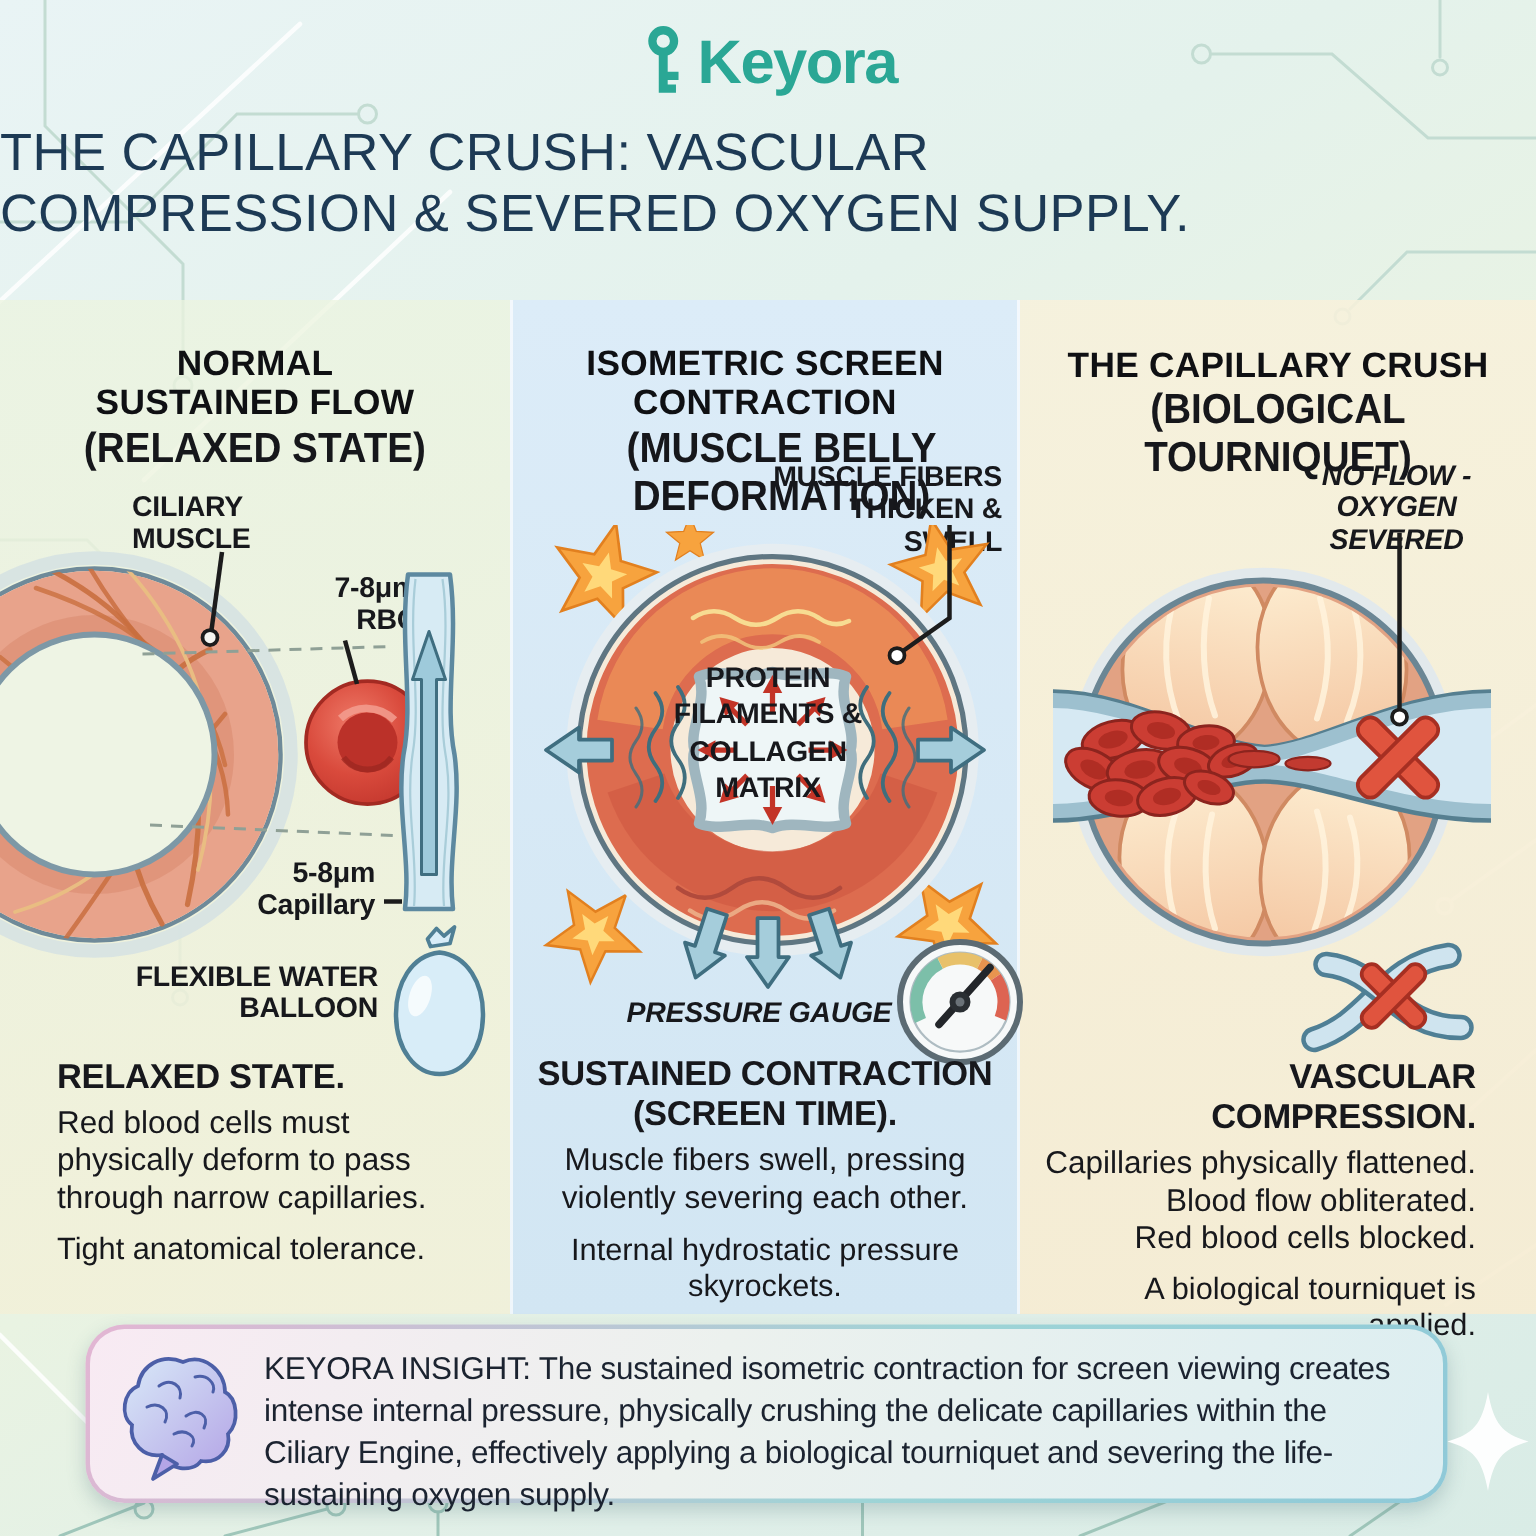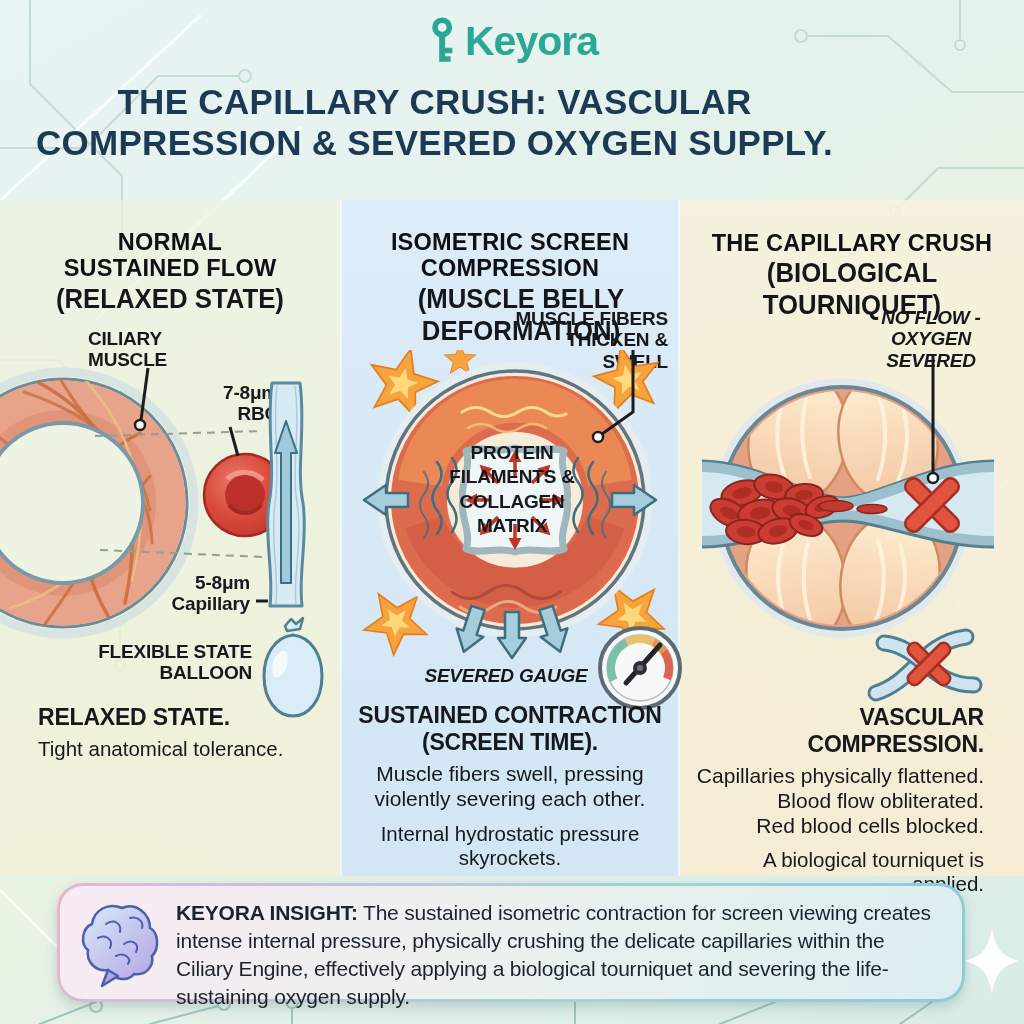--- a/index.html
+++ b/index.html
@@ -10,40 +10,40 @@
   }
   .abs{position:absolute;}
   .pre{white-space:pre-line;}
   .bg-circuits{left:0;top:0;width:1024px;height:1024px;}
   .colbg{top:200px;height:676px;}
   .colbg.c1{left:0;width:340px;background:linear-gradient(180deg,rgba(236,244,223,.75),rgba(242,240,216,.85));}
   .colbg.c2{left:340px;width:340px;background:linear-gradient(180deg,#dcecf8,#d2e6f3);box-shadow:inset 2px 0 0 rgba(255,255,255,.65), inset -2px 0 0 rgba(255,255,255,.65);}
   .colbg.c3{left:680px;width:344px;background:linear-gradient(180deg,rgba(248,241,219,.85),rgba(247,236,210,.9));}
   .logo{top:14px;left:0;width:1024px;display:flex;justify-content:center;align-items:center;gap:5px;}
   .logo-text{font-size:41px;font-weight:800;color:#2aa795;letter-spacing:-1px;}
-  .title{top:82px;left:0;width:869px;text-align:center;font-size:35px;line-height:1.16;font-weight:700;color:#1d3a55;letter-spacing:.3px;margin:0;}
+  .title{top:82px;left:0;width:869px;font-size:35px;line-height:1.16;font-weight:400;color:#1d3a55;letter-spacing:.3px;margin:0;}
   .colhead{font-size:23.5px;font-weight:800;line-height:1.12;text-align:center;color:#0f1013;letter-spacing:.2px;}
   .colsub{font-size:28px;font-weight:700;text-align:center;color:#16171b;}
   .cond{display:inline-block;transform:scaleX(.92);transform-origin:50% 50%;}
   .lbl{font-size:19px;font-weight:800;line-height:1.12;letter-spacing:-.2px;}
   .lbl.r{text-align:right;}
   .lbl.c{text-align:center;font-style:italic;}
   .footer h3{margin:0 0 6px 0;font-size:23px;font-weight:800;letter-spacing:-.2px;}
   .footer p{margin:0 0 10px 0;font-size:21px;font-weight:500;line-height:1.18;}
   .footer .note{margin:0;font-size:20.5px;font-weight:500;}
   .f1{left:38px;top:704px;width:286px;text-align:left;}
   .f2{left:348px;top:702px;width:324px;text-align:center;}
   .f3{left:694px;top:704px;width:290px;text-align:right;}
   .centerlbl{font-size:19px;font-weight:800;line-height:1.28;text-align:center;letter-spacing:-.2px;}
   .insight-outer{left:57px;top:883px;width:908px;height:119px;border-radius:26px;padding:3px;box-sizing:border-box;
     background:linear-gradient(120deg,#e3b5d3,#9ed4d6 60%,#8fc9d8);box-shadow:0 5px 12px rgba(70,110,120,.25);}
   .insight-inner{position:relative;width:100%;height:100%;border-radius:23px;
     background:linear-gradient(115deg,#f8eaf3 0%,#ecf1ee 45%,#dceef1 100%);}
   .insight-text{position:absolute;left:116px;top:13px;right:16px;font-size:21px;line-height:1.33;color:#1b2330;font-weight:500;letter-spacing:-.2px;}
-  .insight-text b{font-weight:700;margin-top:16px;}
+  .insight-text b{font-weight:400;margin-top:16px;}
 </style>
 </head>
 <body>
 
 <div class="canvas">
 
   <svg class="abs bg-circuits" viewBox="0 0 1024 1024" fill="none">
     <g stroke="#c3dcd2" stroke-width="2" stroke-linecap="round">
       <path d="M0,148 H86 L158,76 H238"></path>
         <circle cx="245" cy="76" r="6"></circle>
@@ -107,21 +107,21 @@
   <div class="abs colhead pre" style="left:10px;top:229px;width:320px;">NORMAL
 SUSTAINED FLOW</div>
   <div class="abs colsub" style="left:10px;top:283px;width:320px;text-align:center;"><span class="cond pre">(RELAXED STATE)</span></div>
 
   <div class="abs lbl pre" style="left:88px;top:328px;width:112px;">CILIARY
 MUSCLE</div>
   <div class="abs lbl r pre" style="left:186px;top:382px;width:92px;font-size:19px;">7-8μm
 RBC</div>
   <div class="abs lbl r pre" style="left:146px;top:572px;width:104px;font-size:19px;font-weight:600;">5-8μm
 Capillary</div>
-  <div class="abs lbl r pre" style="left:86px;top:641px;width:166px;">FLEXIBLE STATE
+  <div class="abs lbl r pre" style="left:86px;top:641px;width:166px;">FLEXIBLE WATER
 BALLOON</div>
 
   <svg class="abs" style="left:0;top:358px;" width="340" height="375" viewBox="0 0 340 375">
     <defs>
       <clipPath id="ringClip">
           <path clip-rule="evenodd" d="M63,21 a124,124 0 1 0 0.2,0 Z M63,65 a80,80 0 1 0 0.2,0 Z"></path>
         </clipPath>
       <radialGradient id="rbcG" cx="40%" cy="35%" r="75%">
         <stop offset="0%" stop-color="#ef7a68"></stop>
           <stop offset="55%" stop-color="#d94a3c"></stop>
@@ -173,25 +173,28 @@
 
     <g>
       <path d="M285,268 l6,-7 l5,5 l7,-6 l-3,11 l-13,2 Z" fill="#d8edf8" stroke="#4f7f95" stroke-width="2.5" stroke-linejoin="round"></path>
       <path d="M293,277 C312,279 322,298 322,318 C322,342 309,358 293,358 C277,358 264,342 264,318 C264,298 274,279 293,277 Z" fill="#d8edf8" stroke="#4f7f95" stroke-width="3"></path>
       <ellipse cx="280" cy="306" rx="7" ry="14" fill="#ffffff" opacity=".75" transform="rotate(18 280 306)"></ellipse>
     </g>
   </svg>
 
   <div class="abs footer f1">
     <h3 class="pre">RELAXED STATE.</h3>
+    <p class="pre">Red blood cells must
+physically deform to pass
+through narrow capillaries.</p>
     <p class="note pre">Tight anatomical tolerance.</p>
   </div>
 
   <div class="abs colhead pre" style="left:345px;top:229px;width:330px;">ISOMETRIC SCREEN
-COMPRESSION</div>
+CONTRACTION</div>
   <div class="abs colsub" style="left:356px;top:283px;width:330px;"><span class="cond pre">(MUSCLE BELLY DEFORMATION)</span></div>
   <div class="abs lbl r pre" style="left:500px;top:308px;width:168px;">MUSCLE FIBERS
 THICKEN &amp; SWELL</div>
 
   <svg class="abs" style="left:340px;top:350px;" width="340" height="365" viewBox="0 0 340 365">
     <defs>
       <polygon id="burst" points="0,-30 -7.6,-10.5 -28.5,-9.3 -12.4,4 -17.6,24.3 0,13 17.6,24.3 12.4,4 28.5,-9.3 7.6,-10.5"></polygon>
       <g id="rarrow">
         <line x1="0" y1="-24" x2="0" y2="-40" stroke="#c33427" stroke-width="3.5"></line>
         <polygon points="0,-50 -6.5,-38 6.5,-38" fill="#c33427"></polygon>
@@ -264,21 +267,21 @@
     </g>
 
     <path d="M293,0 L293,62 L262,84" stroke="#1c1c1c" stroke-width="3" fill="none"></path>
     <circle cx="258" cy="87" r="5" fill="#ffffff" stroke="#1c1c1c" stroke-width="2.5"></circle>
   </svg>
 
   <div class="abs centerlbl pre" style="left:430px;top:441px;width:164px;">PROTEIN
 FILAMENTS &amp;
 COLLAGEN
 MATRIX</div>
-  <div class="abs lbl c" style="left:416px;top:665px;width:180px;font-size:19px;">SEVERED GAUGE</div>
+  <div class="abs lbl c" style="left:416px;top:665px;width:180px;font-size:19px;">PRESSURE GAUGE</div>
 
   <svg class="abs" style="left:596px;top:624px;" width="88" height="88" viewBox="0 0 88 88">
     <circle cx="44" cy="44" r="40" fill="#f7f9f9" stroke="#5c6b73" stroke-width="4"></circle>
     <circle cx="44" cy="44" r="33" fill="none" stroke="#aebcc2" stroke-width="1.5"></circle>
     <g fill="none" stroke-width="8">
       <path d="M17.7,56.3 A29,29 0 0 1 30.8,18.2" stroke="#7cbfa9"></path>
       <path d="M30.8,18.2 A29,29 0 0 1 57.2,18.2" stroke="#e8c16a"></path>
       <path d="M57.2,18.2 A29,29 0 0 1 67.8,27.4" stroke="#e8944f"></path>
       <path d="M67.8,27.4 A29,29 0 0 1 70.9,54.8" stroke="#dd6452"></path>
     </g>

